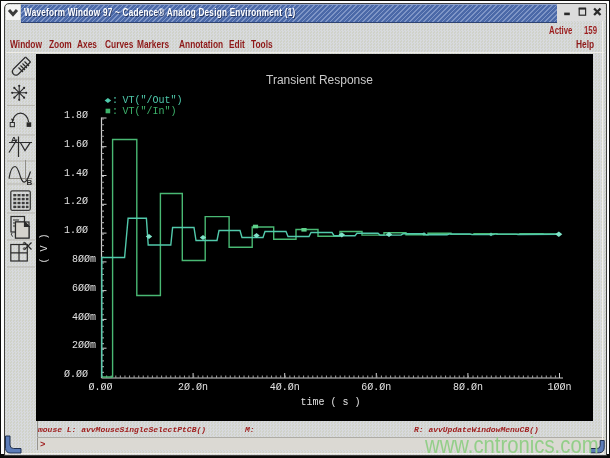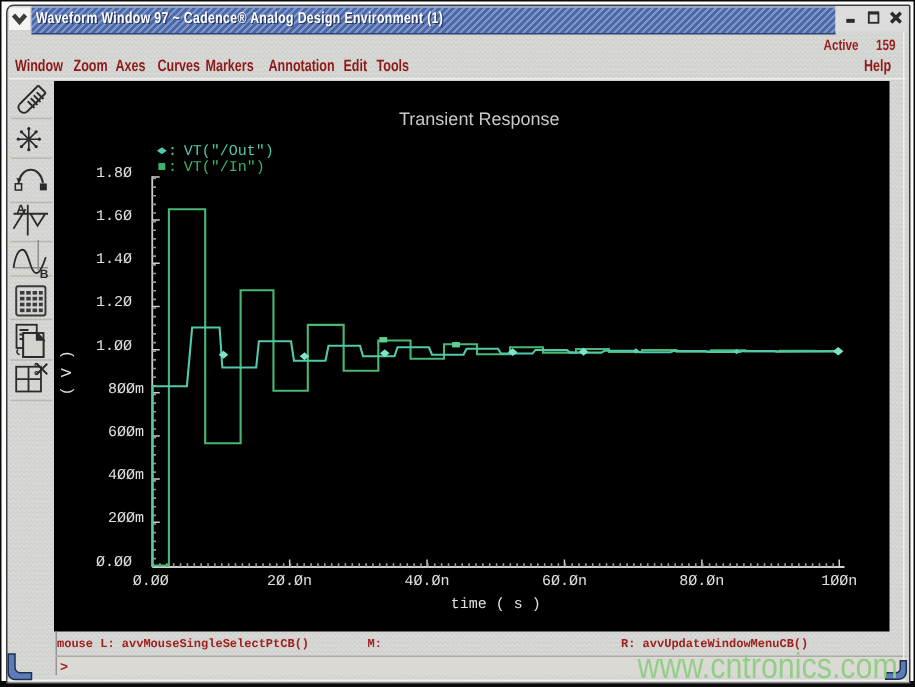--- a/index.html
+++ b/index.html
@@ -1,18 +1,18 @@
 <!DOCTYPE html>
 <html><head><meta charset="utf-8"><style>
 html,body{margin:0;padding:0;}
 body{width:610px;height:458px;position:relative;overflow:hidden;background:#fdfdfd;font-family:"Liberation Sans",sans-serif;}
 .abs{position:absolute;}
 .menu{font-weight:bold;font-size:11px;color:#8e1818;transform:scaleX(.76);transform-origin:0 0;white-space:pre;}
 .red{color:#9b1d1d;font-weight:bold;font-size:10px;transform:scaleX(.78);transform-origin:0 0;white-space:pre;}
-.stat{font-family:"Liberation Mono",monospace;font-weight:bold;font-size:8px;color:#a02020;white-space:pre;letter-spacing:0px;}
+.stat{font-family:"Liberation Mono",monospace;font-weight:bold;font-size:8px;color:#a02020;white-space:pre;letter-spacing:0px;font-style:italic;}
 </style></head>
 <body>
 
 <div class="abs" style="left:0;top:0;width:608px;height:456px;border:1px solid #0a0a0a;"></div>
 <div class="abs" style="left:0;top:454px;width:610px;height:4px;background:#0a0a0a;"></div>
 
 <div class="abs" style="left:4px;top:3px;width:601px;height:451px;background-color:#d3d5d0;background-image:repeating-conic-gradient(#d8dade 0% 25%, #d0d2c9 0% 50%);background-size:3px 3px;border:1px solid #3e3e3e;border-radius:5px 1px 1px 1px;"></div>
 
 <div class="abs" style="left:6px;top:5px;width:14px;height:15px;background:#f4f4f4;"></div>
 <svg class="abs" style="left:6px;top:5px;" width="14" height="15">

